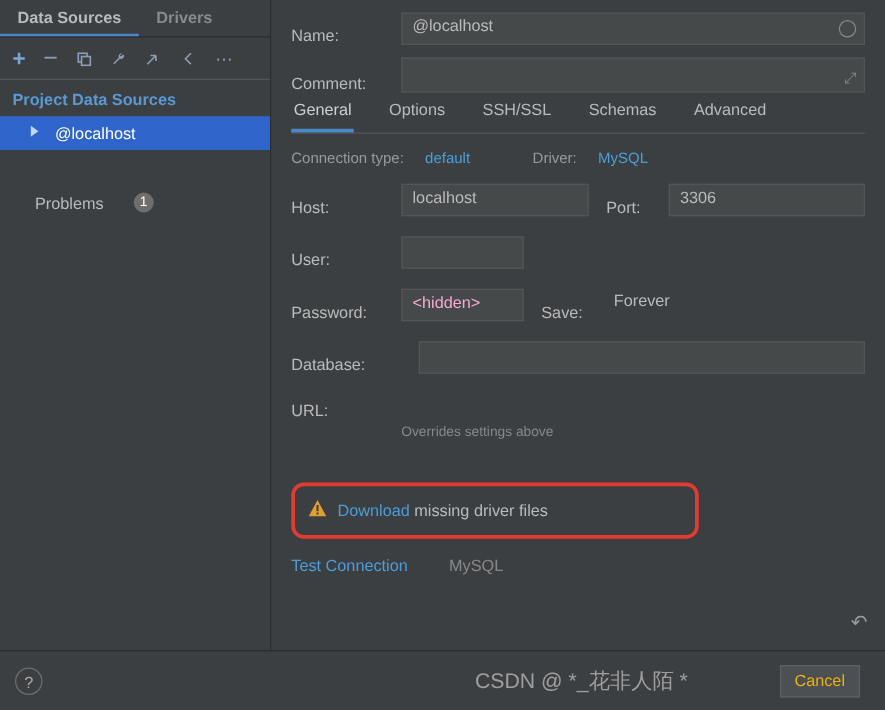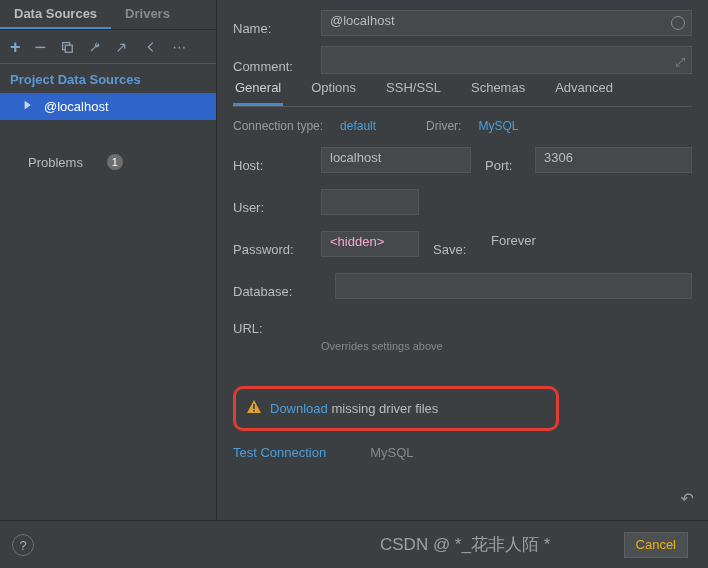--- a/index.html
+++ b/index.html
@@ -104,21 +104,21 @@
   margin-top: 34px;
   border: 3px solid #e03c31; border-radius: 10px;
   padding: 10px 12px 10px 10px;
   display: flex; align-items: center; gap: 8px;
   width: 326px;
 }
 .warn-icon { color: #e0a030; }
 .dl-link { color: #4a9ed9; cursor: pointer;}
 .dl-rest { color: #bbbbbb; }
 .bottom-links {
-  display: flex; gap: 44px; margin-top: 14px; align-items:center;
+  display: flex; gap: 33px; margin-top: 14px; align-items:center;
 }
 .test-link { color: #4a9ed9; cursor: pointer;}
 .driver-name { color: #888;}
 .undo-icon {
   position: absolute; right: 14px; bottom: 12px; color: #999; cursor:pointer; font-size:16px;
 }
 .footer {
   position: absolute; left: 0; right: 0; bottom: 0; height: 48px;
   background: #3c3f41; border-top: 1px solid #2b2b2b;
   display: flex; align-items: center; justify-content: flex-end;

